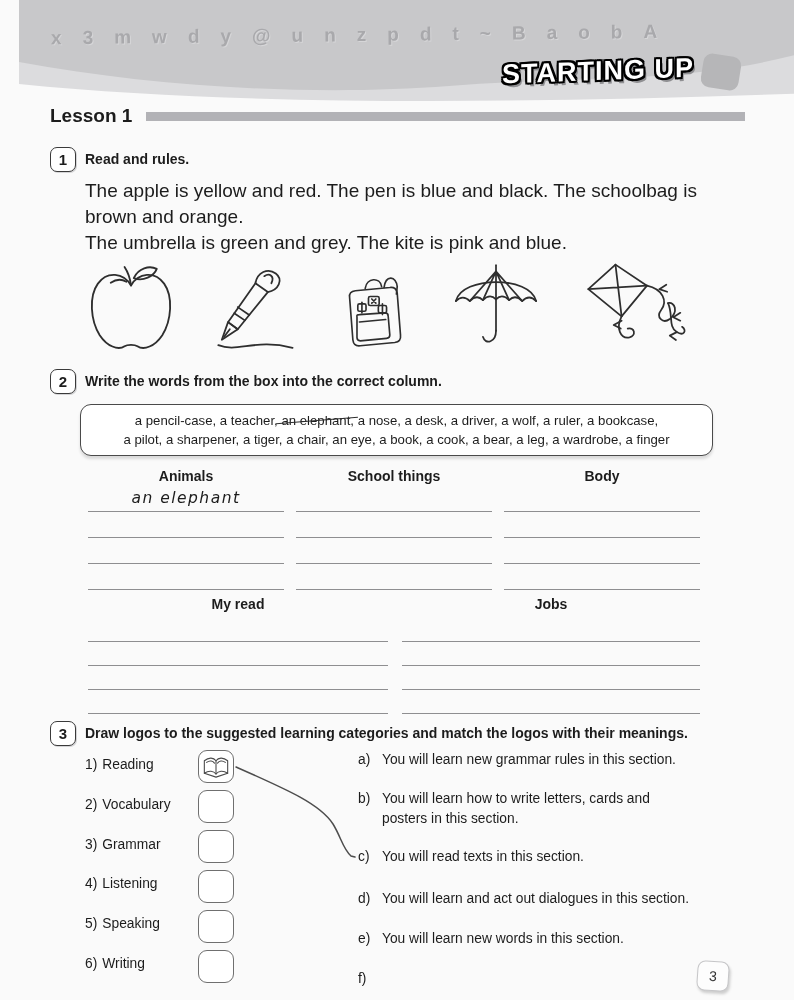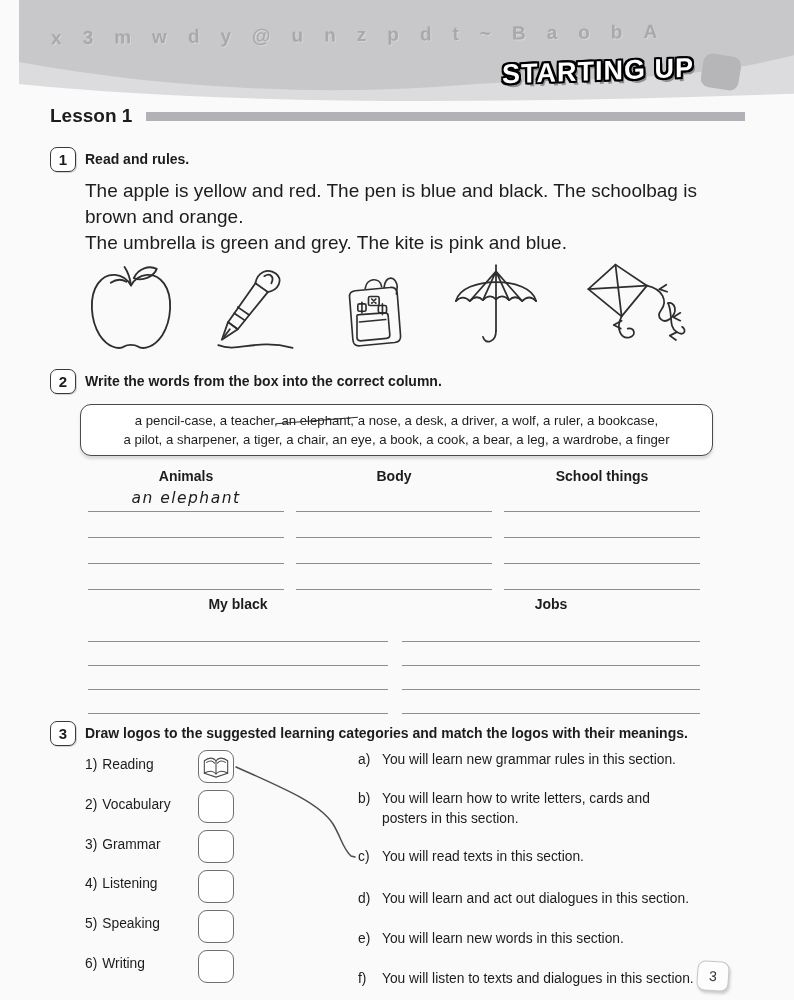--- a/index.html
+++ b/index.html
@@ -217,37 +217,37 @@
       <div class="cols">
         <div class="cols-row1">
           <div class="col3">
             <div class="col-head">Animals</div>
             <div class="wline"><span class="hand">an elephant</span></div>
             <div class="wline"></div>
             <div class="wline"></div>
             <div class="wline"></div>
           </div>
           <div class="col3">
+            <div class="col-head">School things</div>
+            <div class="wline"></div>
+            <div class="wline"></div>
+            <div class="wline"></div>
+            <div class="wline"></div>
+          </div>
+          <div class="col3">
             <div class="col-head">Body</div>
-            <div class="wline"></div>
-            <div class="wline"></div>
-            <div class="wline"></div>
-            <div class="wline"></div>
-          </div>
-          <div class="col3">
-            <div class="col-head">School things</div>
             <div class="wline"></div>
             <div class="wline"></div>
             <div class="wline"></div>
             <div class="wline"></div>
           </div>
         </div>
         <div class="cols-row2">
           <div class="col2a">
-            <div class="col-head2">My black</div>
+            <div class="col-head2">My read</div>
             <div class="wline2"></div>
             <div class="wline2"></div>
             <div class="wline2"></div>
             <div class="wline2"></div>
           </div>
           <div class="col2b">
             <div class="col-head2">Jobs</div>
             <div class="wline2"></div>
             <div class="wline2"></div>
             <div class="wline2"></div>
@@ -320,21 +320,20 @@
         <div class="meaning" style="top:143px">
             <span class="letter">d)</span>
             <span class="mtext">You will learn and act out dialogues in this section.</span>
           </div>
         <div class="meaning" style="top:183px">
             <span class="letter">e)</span>
             <span class="mtext">You will learn new words in this section.</span>
           </div>
         <div class="meaning" style="top:223px">
             <span class="letter">f)</span>
-            <span class="mtext">You will listen to texts and dialogues in this section.</span>
           </div>
 
         <svg class="connector" width="695" height="262" viewBox="0 0 695 262">
           <path d="M186 21 C238 44 270 58 283 78 C291 91 293 103 301 110 L305 111" fill="none" stroke="#4d4d4d" stroke-width="1.5" stroke-linecap="round"></path>
         </svg>
       </div>
     </section>
   </main>
 
   <div class="page-num">

